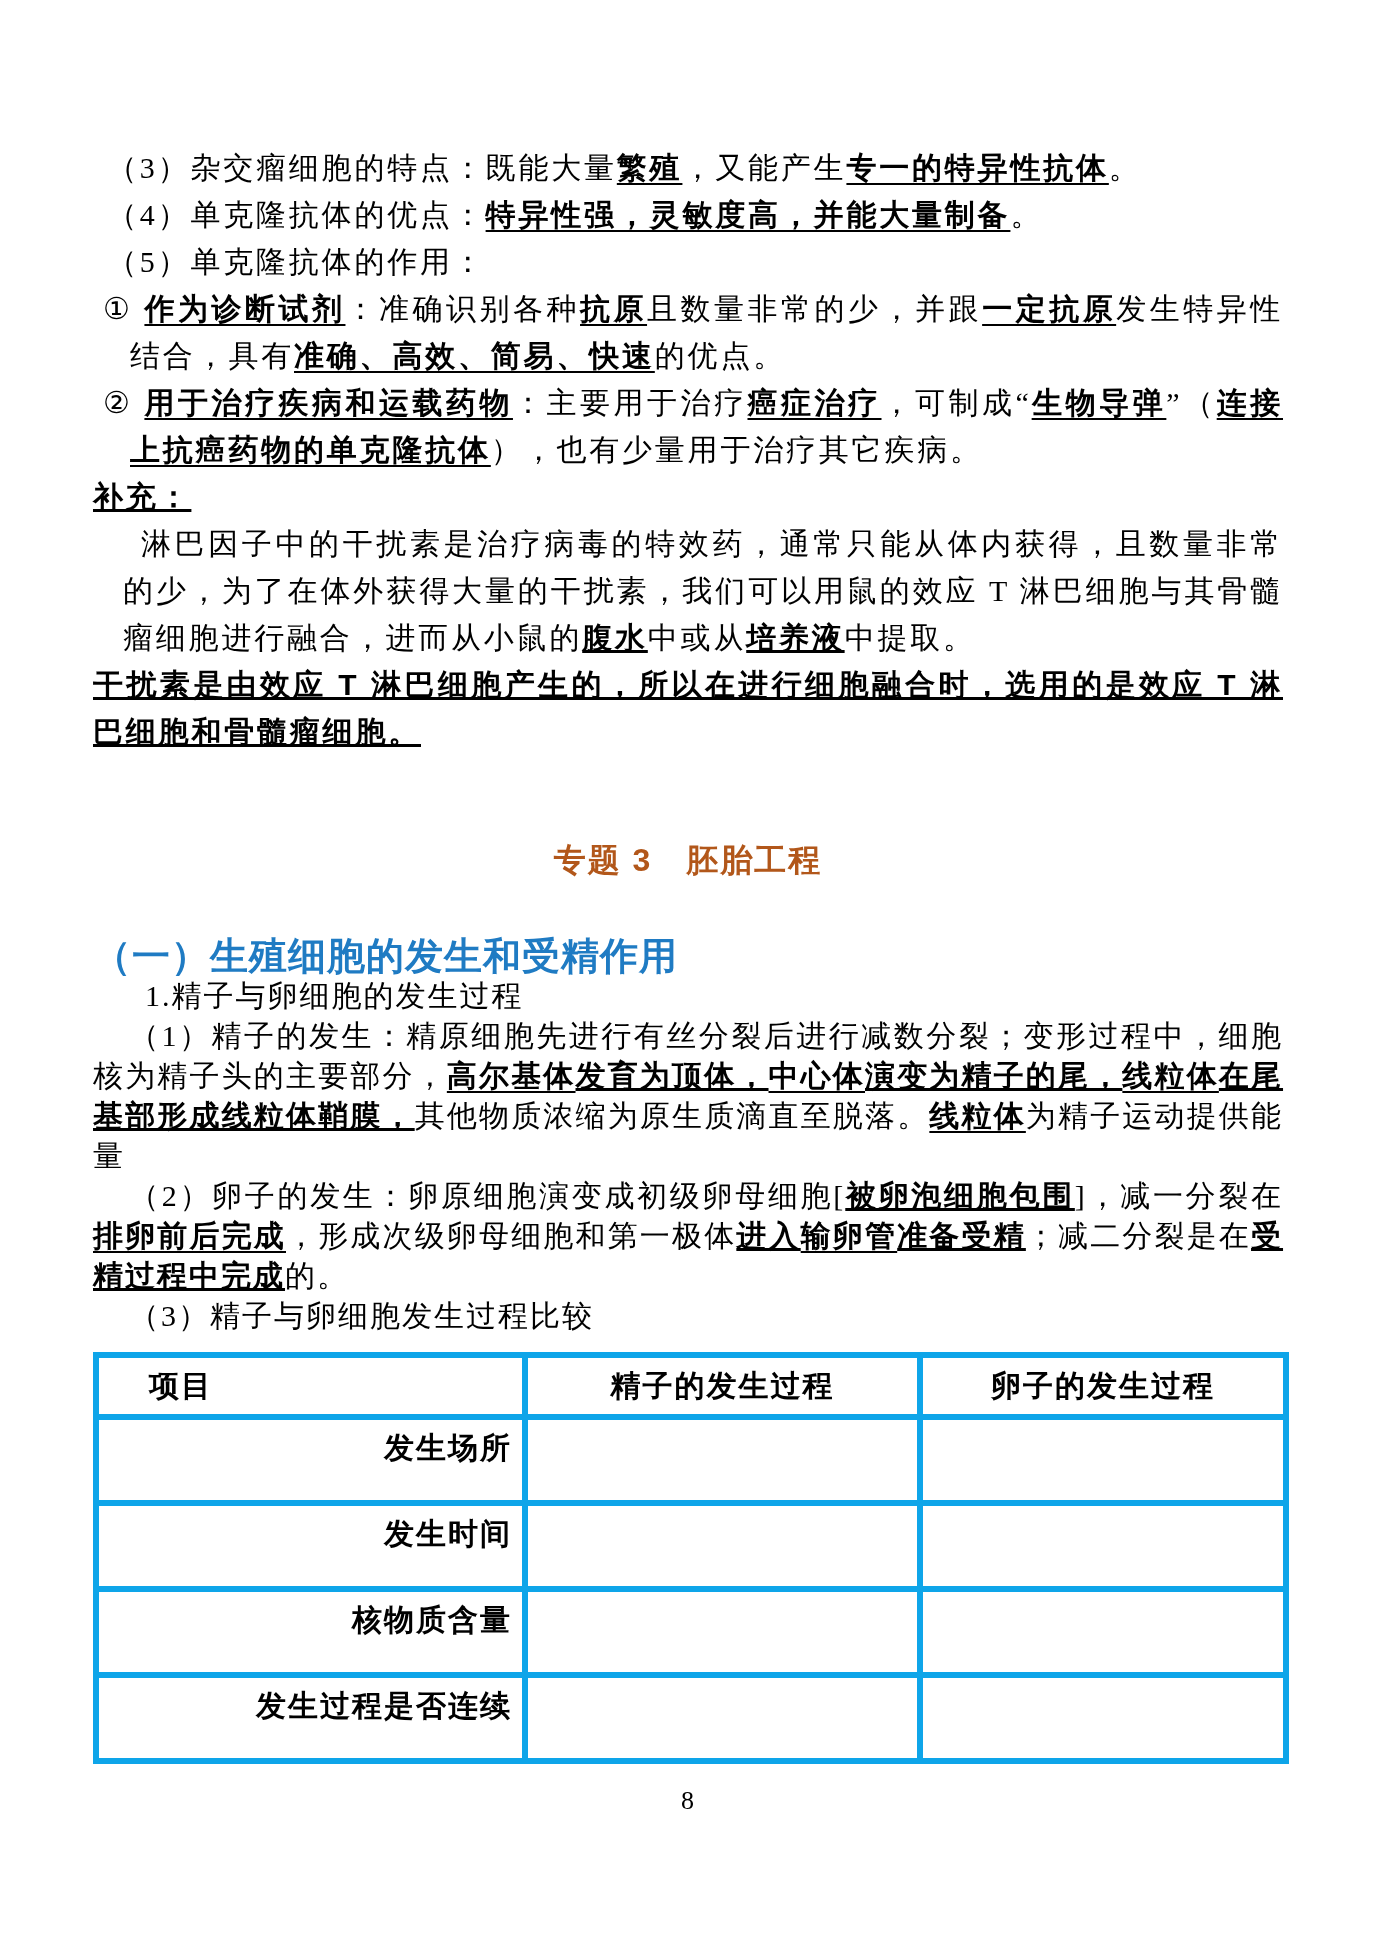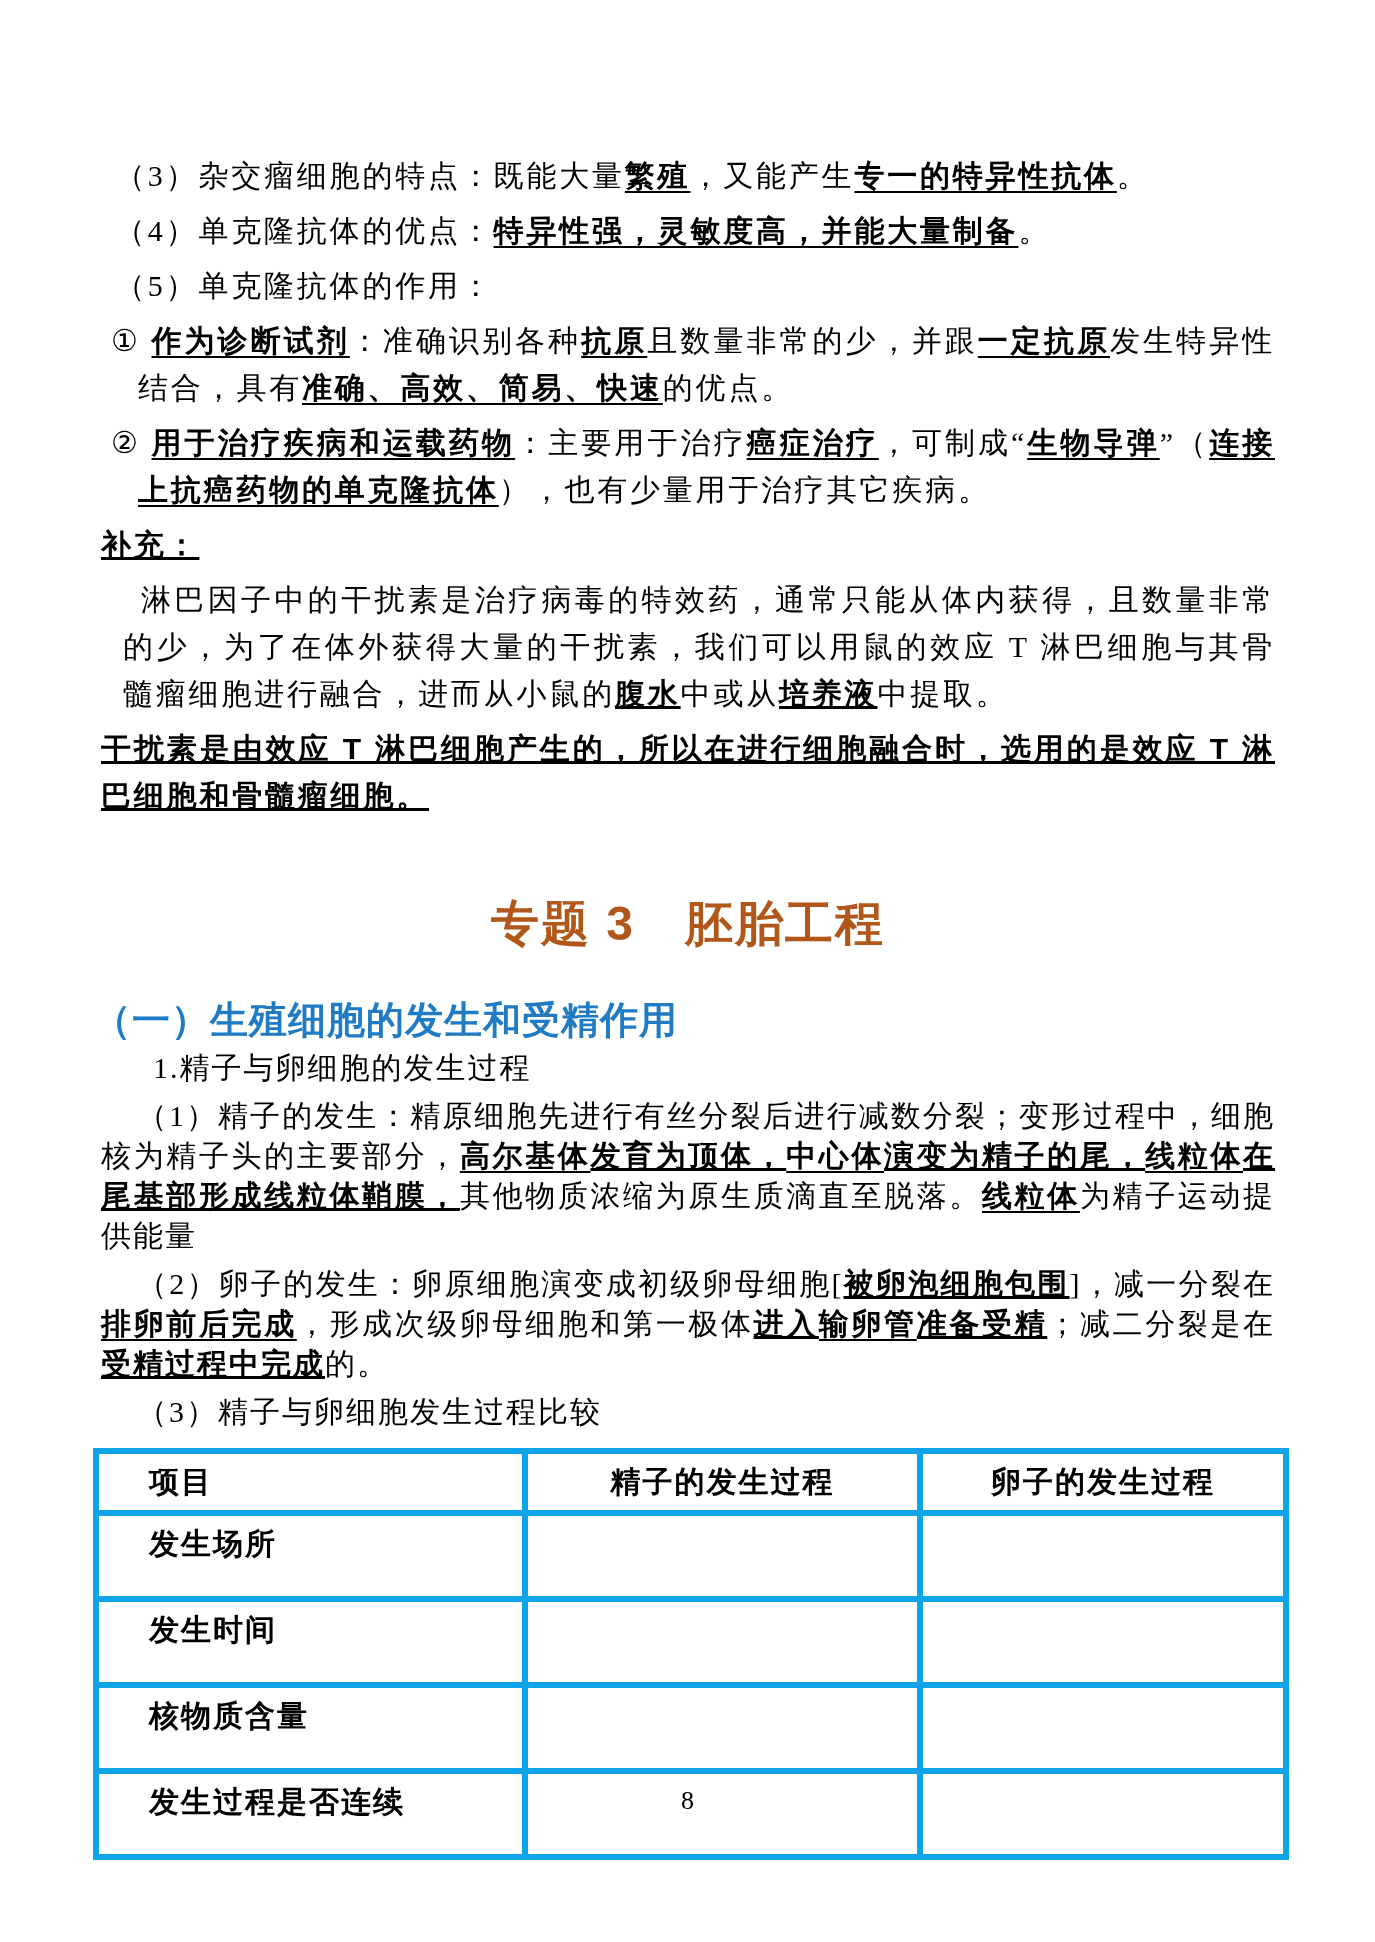--- a/index.html
+++ b/index.html
@@ -16,34 +16,34 @@
     color: #000;
     font-family: "Liberation Serif", serif;
     overflow: hidden;
   }
   .content {
     position: absolute;
     left: 93px;
     top: 144px;
     width: 1190px;
   }
-  p { margin: 8px; text-align: justify; }
+  p { margin: 0; text-align: justify; }
   .s1 { font-size: 30px; line-height: 47px; letter-spacing: 2.8px; }
   .s2 { font-size: 30px; line-height: 40px; letter-spacing: 2px; }
   .ind1 { padding-left: 14px; }
   .hang { padding-left: 37px; text-indent: -27px; }
   .suppl-body { margin-left: 30px; text-indent: 18px; }
   .sub-line { padding-left: 52px; }
   .first-indent { text-indent: 36px; }
   .b { font-weight: bold; font-family: "Liberation Sans", sans-serif; text-decoration: underline; }
   .u { text-decoration: underline; text-underline-offset: 5px; text-decoration-thickness: 2px; }
   h1.topic {
     margin: 81px 0 0 0;
     text-align: center;
-    font-size: 48px;
+    font-size: 32px;
     line-height: 48px;
     font-weight: bold;
     font-family: "Liberation Sans", sans-serif;
     color: var(--accent-brown);
     letter-spacing: 2px;
   }
   h2.sub {
     margin: 52px 0 0 0;
     font-size: 38px;
     line-height: 40px;
@@ -62,21 +62,21 @@
     border: 6px solid #0ea5e9;
     vertical-align: top;
     padding: 8px 10px;
     font-family: "Liberation Sans", sans-serif;
     font-weight: bold;
     font-size: 30px;
     line-height: 40px;
     letter-spacing: 2px;
   }
   .compare th { height: 62px; }
-  .compare td { height: 86px; }
+  .compare td { height: 86px; text-align: right; }
   .label-cell { text-align: left; padding-left: 50px !important; }
   .center-cell { text-align: center; }
   .page-num {
     position: absolute;
     top: 1786px;
     left: 0;
     width: 1375px;
     text-align: center;
     font-size: 26px;
     font-family: "Liberation Serif", serif;

